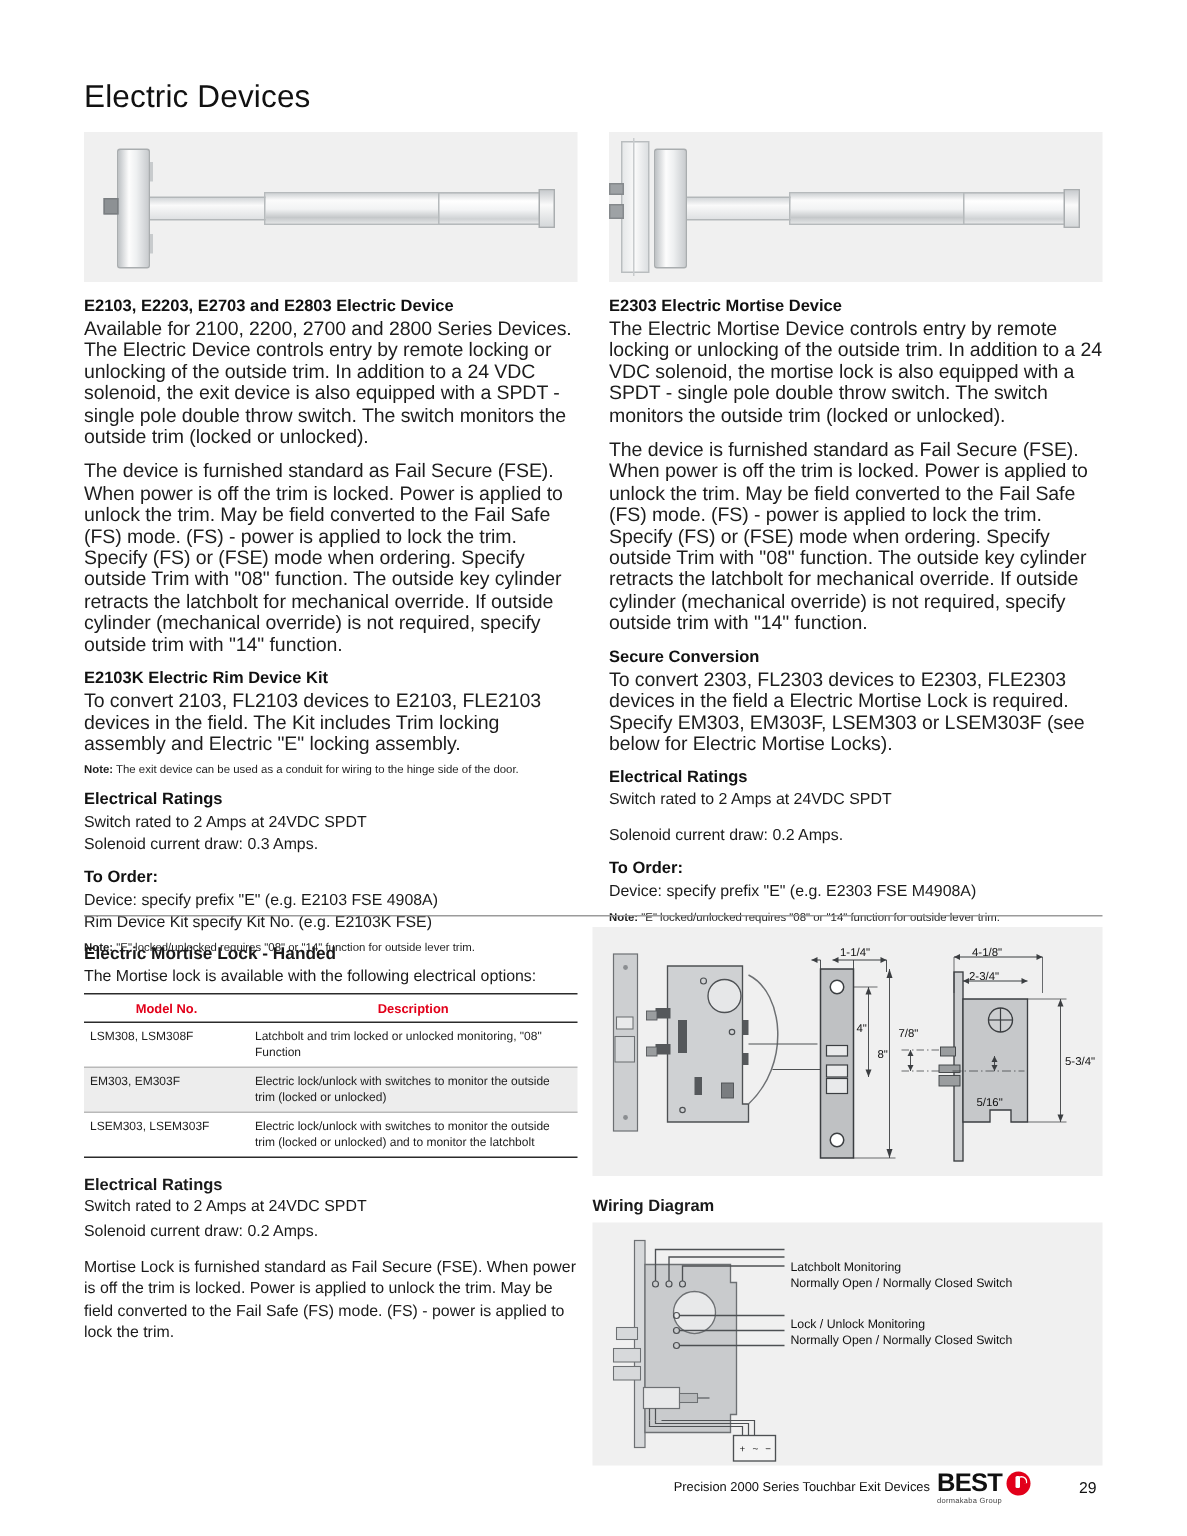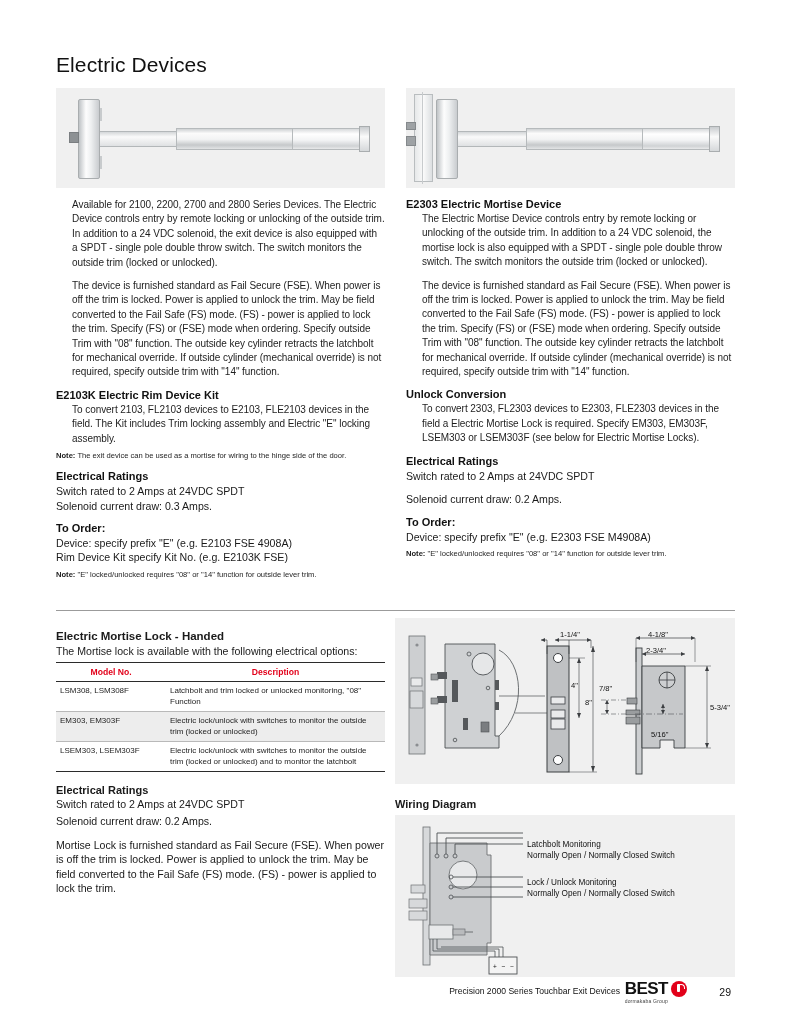--- a/index.html
+++ b/index.html
@@ -68,22 +68,22 @@
   }
   .faint-line { position: absolute; background: #c8cbcd; }
 
   
   h3.sec {
     font-size: 11px; font-weight: bold; color: #111;
     margin: 9px 0 2px 0; letter-spacing: 0;
   }
   h3.sec.first { margin-top: 0; }
   p.body {
-    font-size: 10px; line-height: 14.4px; color: #1d1d1d;
-    margin: 0 0 9px 16px; letter-spacing: -0.05px;
+    font-size: 13px; line-height: 14.4px; color: #1d1d1d;
+    margin: 0 0 9px 0; letter-spacing: -0.05px;
   }
   p.body.tight { margin-bottom: 0; }
   p.note {
     font-size: 7.6px; line-height: 11px; color: #1d1d1d; margin: 4px 0 9px 0;
   }
   p.note b { font-weight: bold; }
   .ratings-line { font-size: 10.6px; line-height: 14.4px; margin: 0; }
 
   
   .divider {
@@ -187,27 +187,28 @@
         <div class="endplate"></div>
         <div class="endplate-nub"></div>
         <div class="endplate-stem"></div>
         <div class="faint-line" style="left:44px;top:20px;width:2px;height:13px;"></div>
         <div class="faint-line" style="left:44px;top:68px;width:2px;height:13px;"></div>
         <div class="bar-body"></div>
         <div class="bar-body2"></div>
         <div class="bar-cap"></div>
       </div>
 
+      <h3 class="sec first">E2103, E2203, E2703 and E2803 Electric Device</h3>
       <p class="body">Available for 2100, 2200, 2700 and 2800 Series Devices. The Electric Device controls entry by remote locking or unlocking of the outside trim. In addition to a 24 VDC solenoid, the exit device is also equipped with a SPDT - single pole double throw switch. The switch monitors the outside trim (locked or unlocked).</p>
       <p class="body">The device is furnished standard as Fail Secure (FSE). When power is off the trim is locked. Power is applied to unlock the trim. May be field converted to the Fail Safe (FS) mode. (FS) - power is applied to lock the trim. Specify (FS) or (FSE) mode when ordering. Specify outside Trim with "08" function. The outside key cylinder retracts the latchbolt for mechanical override. If outside cylinder (mechanical override) is not required, specify outside trim with "14" function.</p>
 
       <h3 class="sec">E2103K Electric Rim Device Kit</h3>
       <p class="body tight">To convert 2103, FL2103 devices to E2103, FLE2103 devices in the field. The Kit includes Trim locking assembly and Electric "E" locking assembly.</p>
 
-      <p class="note"><b>Note:</b><span> The exit device can be used as a mortise for wiring to the hinge side of the door.</span></p>
+      <p class="note"><b>Note:</b><span> The exit device can be used as a conduit for wiring to the hinge side of the door.</span></p>
 
       <h3 class="sec">Electrical Ratings</h3>
       <div class="ratings-line">Switch rated to 2 Amps at 24VDC SPDT</div>
       <div class="ratings-line" style="margin-bottom:9px;">Solenoid current draw: 0.3 Amps.</div>
 
       <h3 class="sec">To Order:</h3>
       <div class="ratings-line">Device: specify prefix "E" (e.g. E2103 FSE 4908A)</div>
       <div class="ratings-line">Rim Device Kit specify Kit No. (e.g. E2103K FSE)</div>
 
       <p class="note"><b>Note:</b><span> "E" locked/unlocked requires "08" or "14" function for outside lever trim.</span></p>
@@ -224,21 +225,21 @@
         <div class="endplate-stem" style="left:52px;width:70px;"></div>
         <div class="bar-body"></div>
         <div class="bar-body2"></div>
         <div class="bar-cap"></div>
       </div>
 
       <h3 class="sec first">E2303 Electric Mortise Device</h3>
       <p class="body">The Electric Mortise Device controls entry by remote locking or unlocking of the outside trim. In addition to a 24 VDC solenoid, the mortise lock is also equipped with a SPDT - single pole double throw switch. The switch monitors the outside trim (locked or unlocked).</p>
       <p class="body">The device is furnished standard as Fail Secure (FSE). When power is off the trim is locked. Power is applied to unlock the trim. May be field converted to the Fail Safe (FS) mode. (FS) - power is applied to lock the trim. Specify (FS) or (FSE) mode when ordering. Specify outside Trim with "08" function. The outside key cylinder retracts the latchbolt for mechanical override. If outside cylinder (mechanical override) is not required, specify outside trim with "14" function.</p>
 
-      <h3 class="sec">Unlock Conversion</h3>
+      <h3 class="sec">Secure Conversion</h3>
       <p class="body">To convert 2303, FL2303 devices to E2303, FLE2303 devices in the field a Electric Mortise Lock is required. Specify EM303, EM303F, LSEM303 or LSEM303F (see below for Electric Mortise Locks).</p>
 
       <h3 class="sec">Electrical Ratings</h3>
       <div class="ratings-line" style="margin-bottom:9px;">Switch rated to 2 Amps at 24VDC SPDT</div>
       <div class="ratings-line" style="margin-bottom:9px;">Solenoid current draw: 0.2 Amps.</div>
 
       <h3 class="sec">To Order:</h3>
       <div class="ratings-line">Device: specify prefix "E" (e.g. E2303 FSE M4908A)</div>
 
       <p class="note"><b>Note:</b><span> "E" locked/unlocked requires "08" or "14" function for outside lever trim.</span></p>

